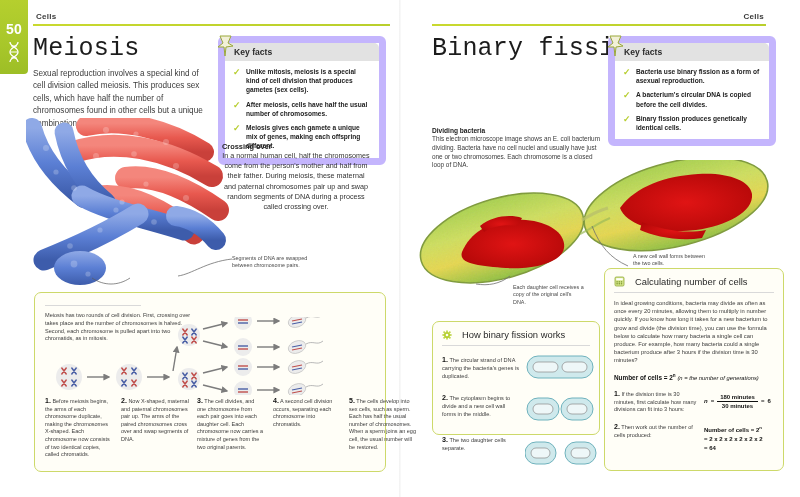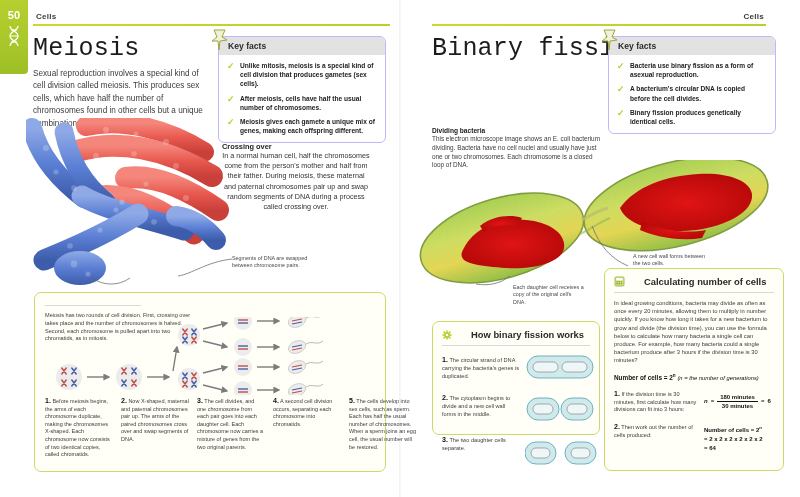--- a/index.html
+++ b/index.html
@@ -13,21 +13,21 @@
 
   
   .tab {
     position: absolute; top: 0; width: 28px; height: 74px;
     background: linear-gradient(180deg,#b5cf2e 0%, #a8c72a 60%, #9dbe26 100%);
     display: flex; flex-direction: column; align-items: center;
     padding-top: 9px; gap: 4px;
   }
   .tab.left { left: 0; border-bottom-right-radius: 4px; }
   .tab.right { right: 0; border-bottom-left-radius: 4px; }
-  .tab .pnum { color: #ffffff; font-size: 11px; font-weight: bold; letter-spacing:.2px;}
+  .tab .pnum { color: #ffffff; font-size: 14px; font-weight: bold; letter-spacing:.2px;margin-top:12px;}
   .tab .dna { width: 14px; height: 22px; }
 
   
   .page { position: absolute; top: 0; height: 497px; width: 400px; }
   .page.left { left: 0; }
   .page.right { left: 400px; }
   .gutter { position:absolute; left:399px; top:0; width:2px; height:497px;
             background: linear-gradient(90deg, rgba(0,0,0,.055), rgba(0,0,0,.02)); }
 
   
@@ -39,36 +39,36 @@
           background: linear-gradient(90deg,#c9d92f,#b9cf2c); }
   .rule.l { left: 33px; right: 10px; top: 24px; }
   .rule.r { left: 32px; right: 34px; top: 24px; }
 
   
   .bigtitle { position: absolute; font-family: Liberation Mono, monospace;
               font-size: 25px; color: #1c1c1c; font-weight: 400; letter-spacing: .2px;}
   .intro { position: absolute; font-size: 8.2px; line-height: 12.4px; color: #3b3b3b; }
 
   
-  .kf { position: absolute; width: 168px; border: 1px solid #c4b5fd;
+  .kf { position: absolute; width: 168px; border: 7px solid #c4b5fd;
         border-radius: 6px; background: #ffffff; overflow: visible; }
   .kf-head { background: #e2e2e2; border-radius: 5px 5px 0 0;
              padding: 4px 8px 4px 9px; font-size: 8.6px; font-weight: bold; color: #2b2b2b; }
   .kf-body { padding: 6px 8px 7px 8px; }
   .kf-item { display: flex; gap: 5px; margin-bottom: 5px; }
   .kf-item:last-child { margin-bottom: 0; }
   .kf-check { color: #b6cd2d; font-size: 9px; line-height: 10px; flex: 0 0 8px; font-weight: bold;}
   .kf-text { font-size: 6.6px; line-height: 9.2px; color: #222; font-weight: bold; }
   .pin { position: absolute; left: -9px; top: -9px; width: 22px; height: 24px; }
 
   
   .panel { position: absolute; border: 1px solid #cdd96a; border-radius: 7px;
            background: #fffef7; }
-  .panel-title { display:flex; align-items:center; gap:19px;
-                 font-size: 9.4px; font-weight: bold; color: #2a2a2a; }
+  .panel-title { display:flex; align-items:center; gap:10px;
+                 font-size: 9.4px; font-weight: normal; color: #2a2a2a; }
   .panel-rule { height: 1px; background: #d9d9d9; }
 
   .cap { position: absolute; font-size: 5.4px; line-height: 7.4px; color: #4a4a4a; }
 
   
   .callout { position: absolute; text-align: center; }
   .callout .ttl { font-size: 7.4px; font-weight: bold; color: #1e1e1e; text-align:left; }
   .callout .txt { font-size: 7.2px; line-height: 10.2px; color: #333; }
 
   

